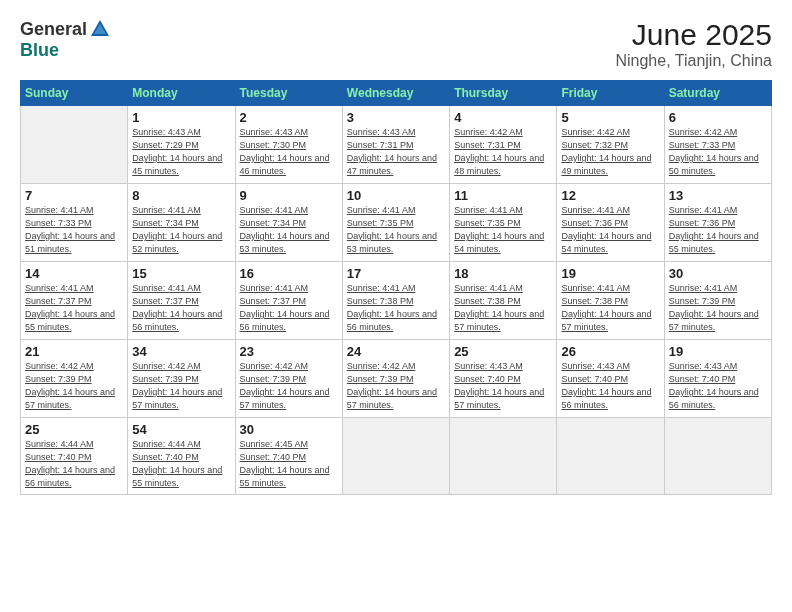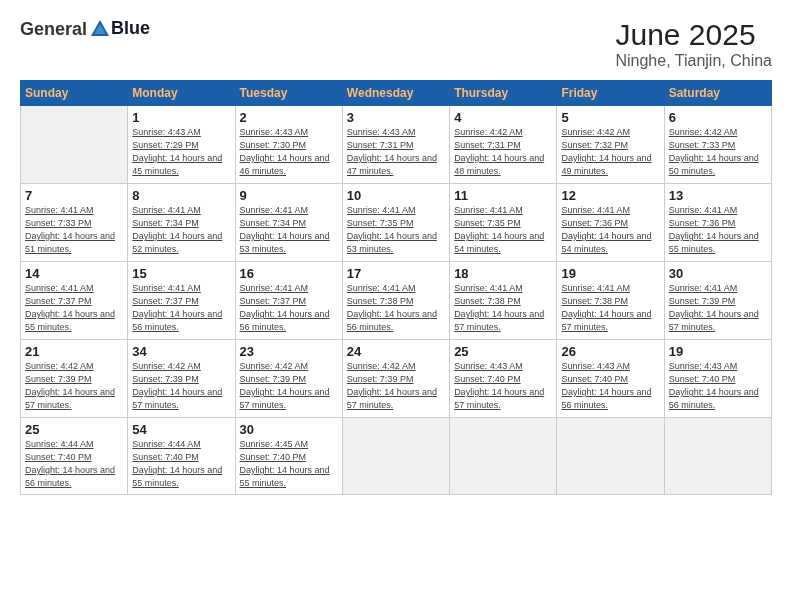--- a/index.html
+++ b/index.html
@@ -17,62 +17,62 @@
       background: #fff;
     }
     .header-row {
       display: flex;
       justify-content: space-between;
       align-items: flex-start;
       margin-bottom: 10px;
     }
     .logo {
       display: flex;
-      flex-direction: row;
+      flex-direction: column;
       align-items: flex-start;
     }
     .logo-text {
       display: flex;
       align-items: center;
     }
     .logo-general {
       font-size: 18px;
       font-weight: bold;
       color: #333;
     }
     .logo-blue {
       font-size: 18px;
       font-weight: bold;
-      color: #0f172a;
+      color: #0f766e;
     }
     .logo-icon {
       width: 22px;
       height: 22px;
       margin-left: 2px;
     }
     .title-block {
-      text-align: left;
+      text-align: right;
     }
     .month-year {
       font-size: 30px;
       color: #222;
       font-weight: normal;
     }
     .location {
       font-size: 16px;
       color: #555;
     }
     .calendar-table {
       width: 100%;
       border-collapse: collapse;
       table-layout: fixed;
     }
     .calendar-table th {
       background: #1a5fa8;
-      color: #fdba74;
+      color: #86efac;
       font-size: 12px;
       font-weight: bold;
       padding: 5px 4px;
       text-align: left;
       border: 1px solid #1a5fa8;
     }
     .calendar-table td {
       vertical-align: top;
       padding: 4px 4px;
       font-size: 9.5px;

